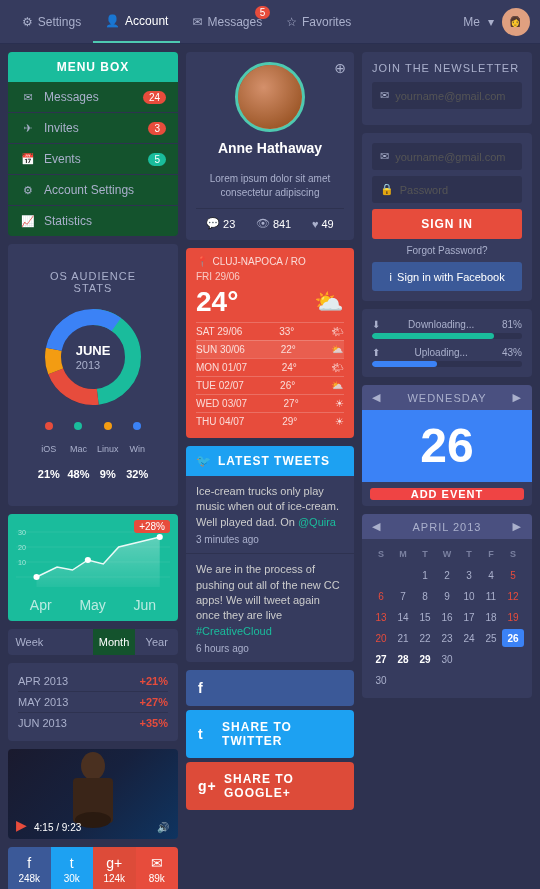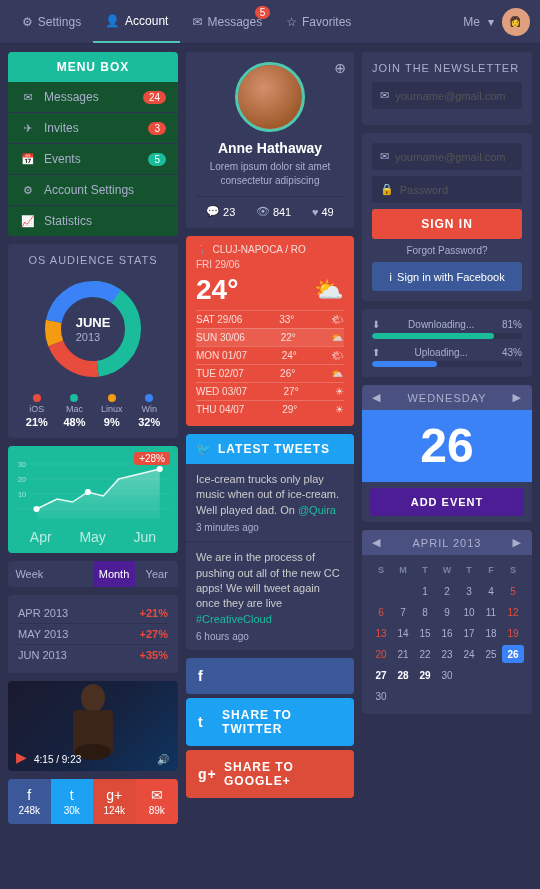--- a/index.html
+++ b/index.html
@@ -122,21 +122,21 @@
       border-radius: 10px;
       padding: 1px 6px;
       font-size: 10px;
     }
     .menu-item-badge.green { background: #1abc9c; }
 
     
     .os-stats {
       background: #363b5e;
       border-radius: 4px;
-      padding: 10px;
+      padding: 26px;
     }
     .os-stats-title {
       font-size: 11px;
       color: #aab0cc;
       letter-spacing: 1px;
       margin-bottom: 8px;
       text-align: center;
     }
     .donut-container {
       display: flex;
@@ -156,21 +156,21 @@
     .donut-center-text .year { font-size: 11px; color: #aab0cc; }
     .os-legend {
       display: flex;
       justify-content: space-around;
       margin-top: 6px;
     }
     .os-legend-item {
       display: flex;
       flex-direction: column;
       align-items: center;
-      gap: 2px;
+      gap: 14px;
     }
     .os-legend-dot {
       width: 8px;
       height: 8px;
       border-radius: 50%;
     }
     .os-legend-label { font-size: 9px; color: #aab0cc; }
     .os-legend-value { font-size: 11px; color: #fff; font-weight: bold; }
 
     
@@ -210,21 +210,21 @@
     }
     .time-filter-btn {
       flex: 1;
       text-align: center;
       padding: 7px 0;
       font-size: 11px;
       color: #aab0cc;
       cursor: pointer;
     }
     .time-filter-btn.active {
-      background: #4c1d95;
+      background: #14532d;
       color: #fff;
       margin-left: 42px;
     }
 
     
     .stats-table {
       background: #363b5e;
       border-radius: 4px;
       padding: 8px 10px;
     }
@@ -340,21 +340,21 @@
     .profile-avatar-inner {
       width: 100%;
       height: 100%;
       background: radial-gradient(circle at 40% 35%, #d4906b, #8b4513);
       border-radius: 50%;
     }
     .profile-name {
       font-size: 14px;
       font-weight: bold;
       color: #fff;
-      margin-bottom: 4px;
+      margin-bottom: 16px;
     }
     .profile-desc {
       font-size: 10px;
       color: #aab0cc;
       line-height: 1.4;
       margin-bottom: 8px;
     }
     .profile-stats {
       display: flex;
       justify-content: space-around;
@@ -590,24 +590,23 @@
     .clock-day-number {
       background: #3b82f6;
       text-align: center;
       padding: 12px;
       font-size: 48px;
       font-weight: bold;
       color: #fff;
       line-height: 1;
     }
     .add-event-btn {
-      background: #4c1d95;
+      background: #ef4444;
       color: #fff;
       text-align: center;
-      padding: 8px;
       font-size: 11px;
       font-weight: bold;
       letter-spacing: 1px;
       cursor: pointer;
       margin: 6px 8px;
       border-radius: 3px;
     }
 
     
     .calendar-card {

